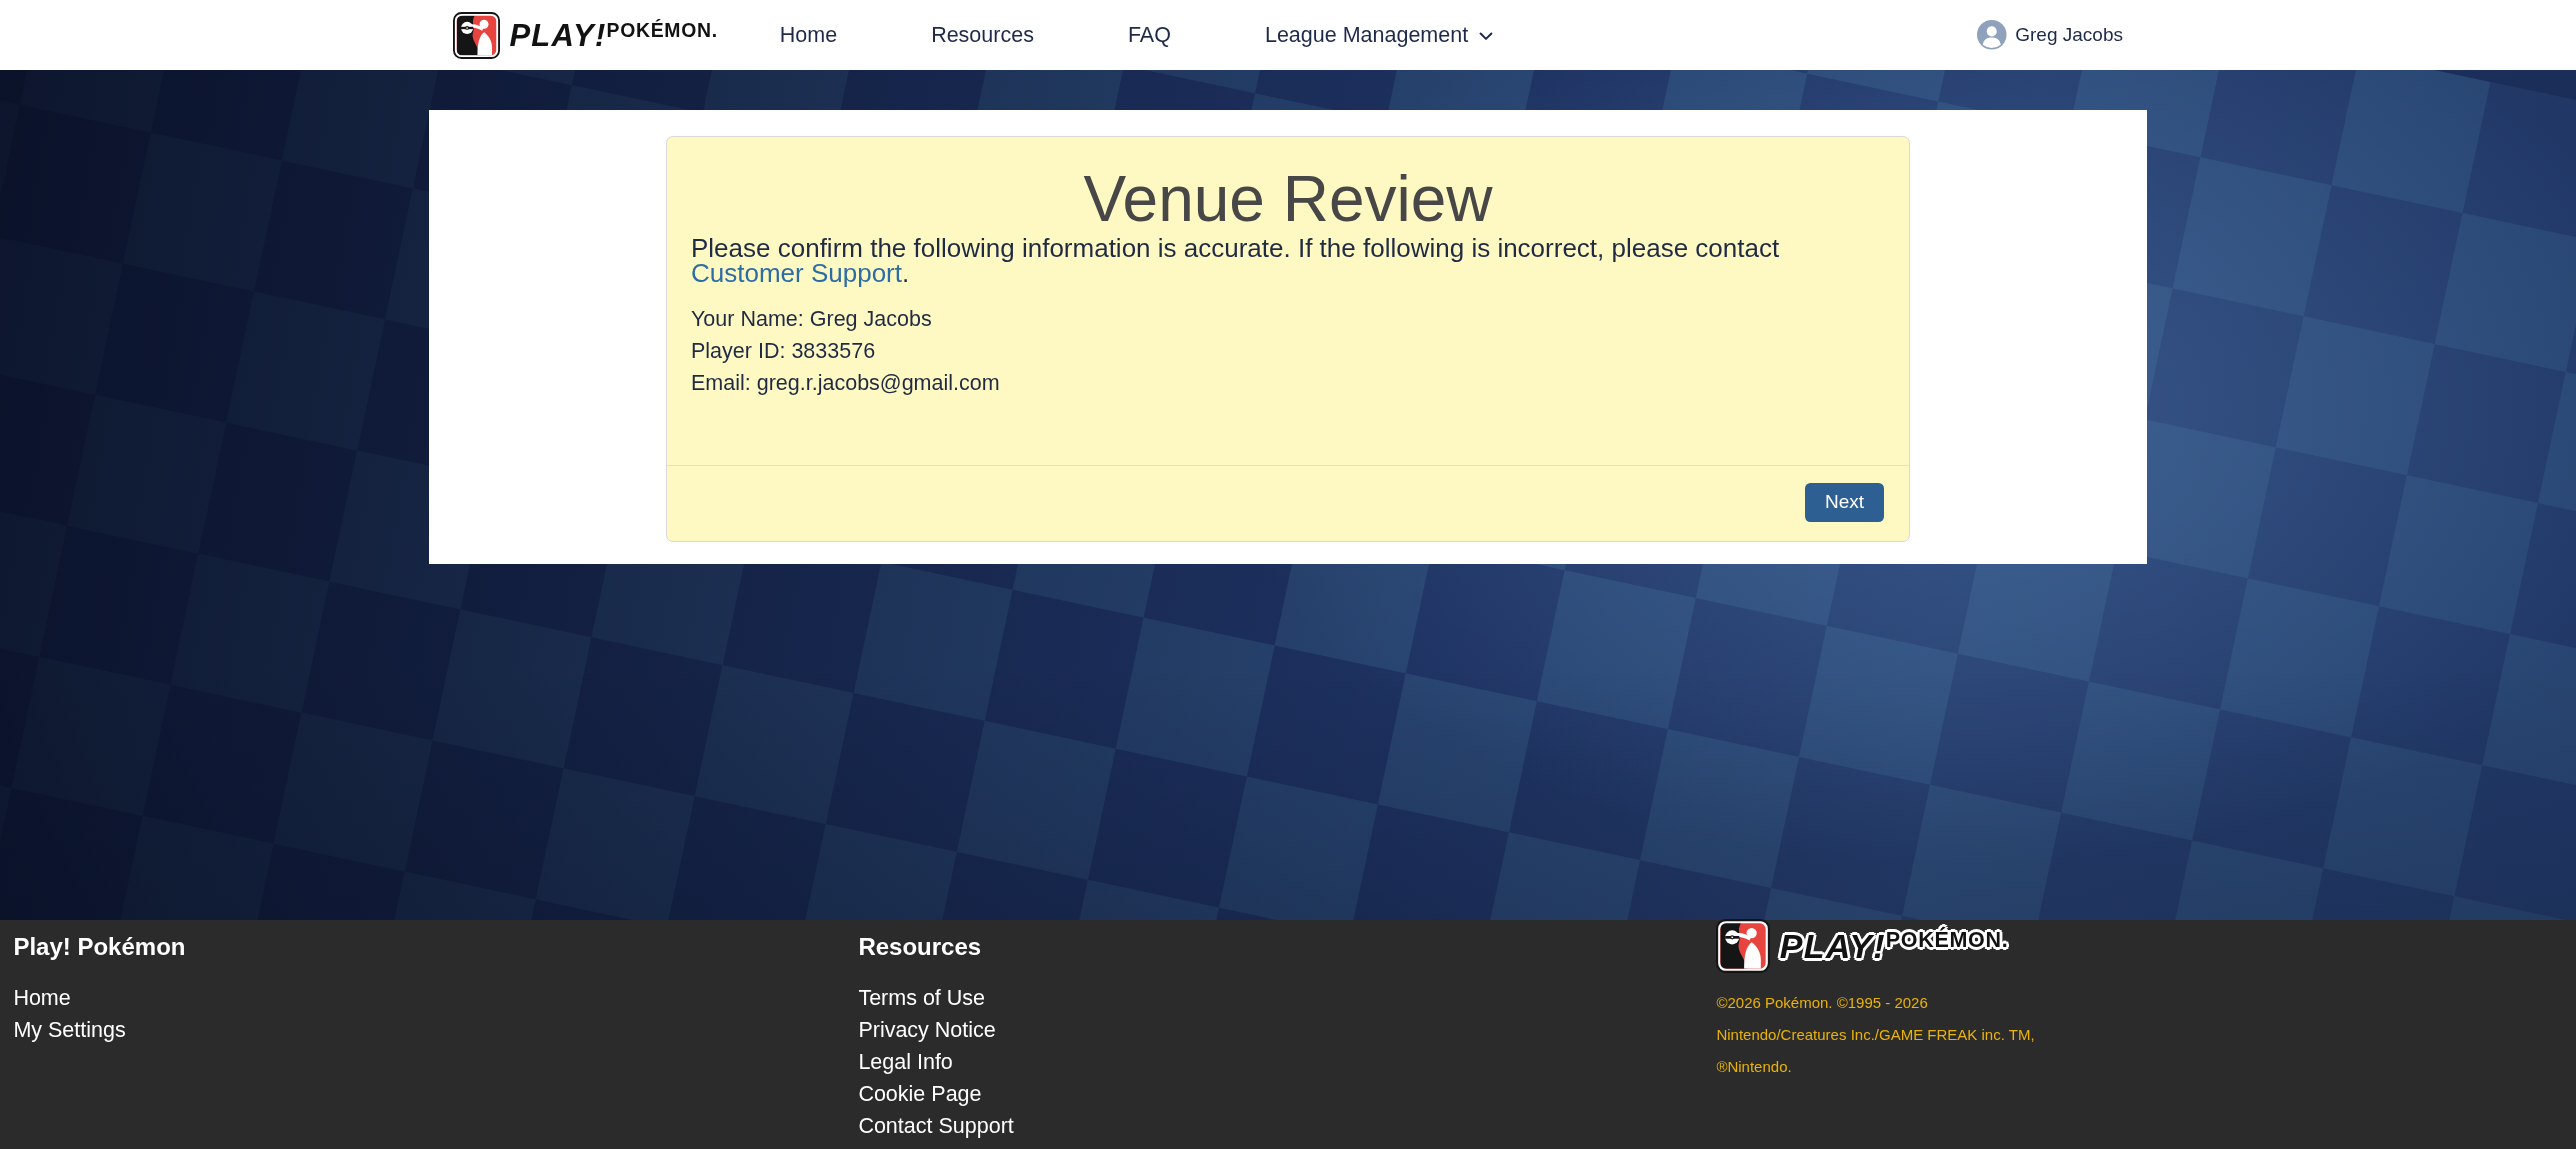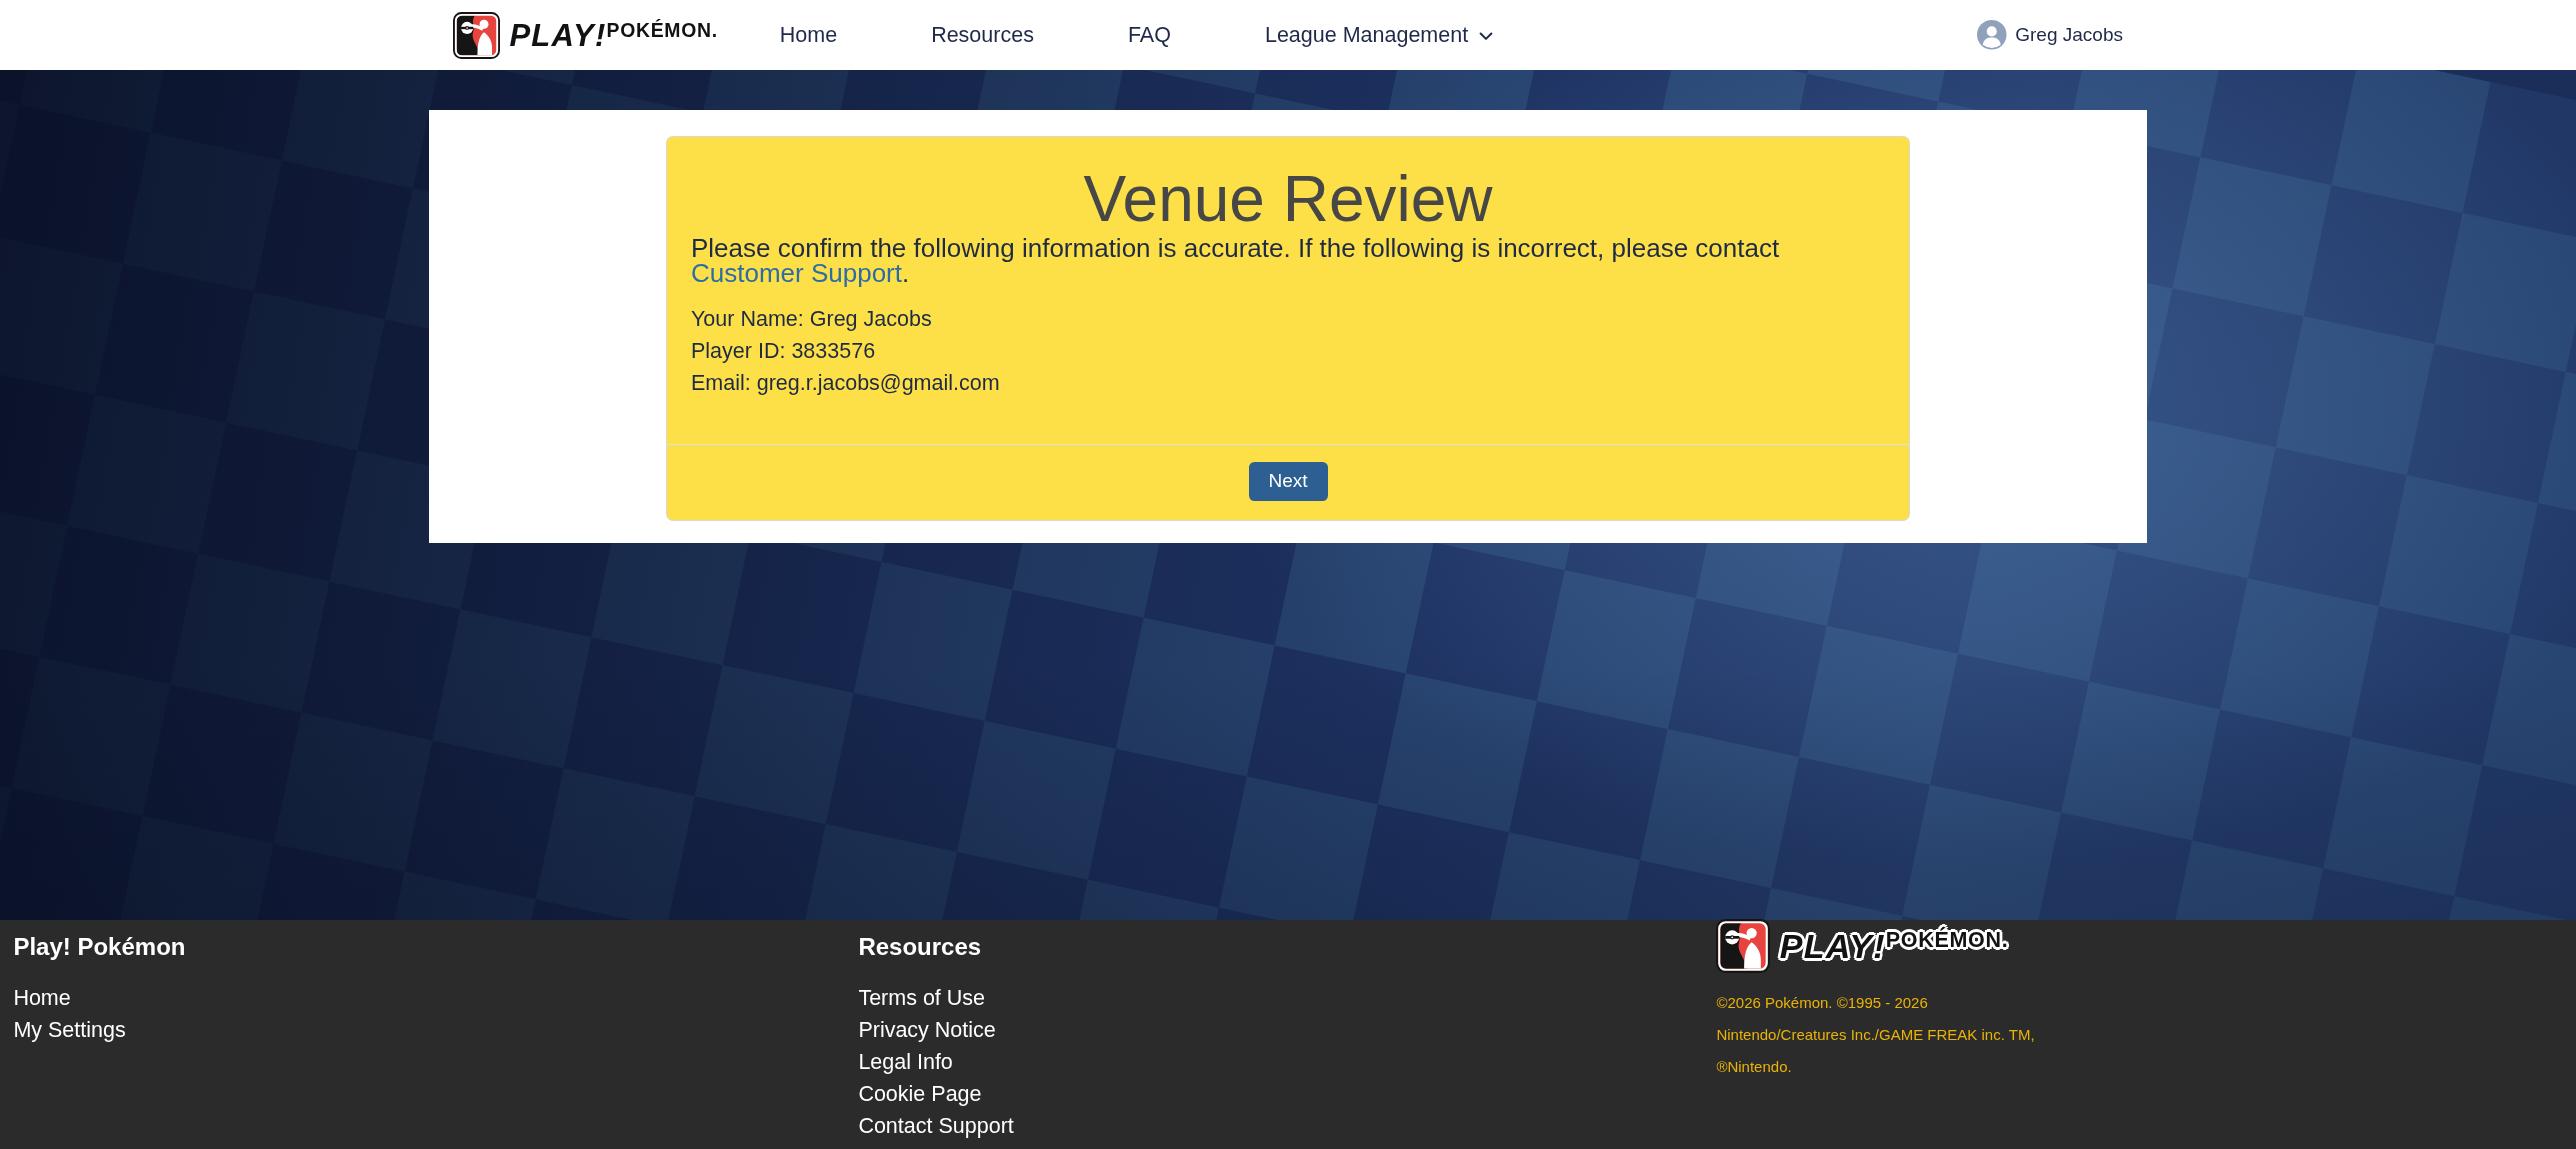--- a/index.html
+++ b/index.html
@@ -55,33 +55,33 @@
       linear-gradient(to bottom, rgba(0,0,0,0) 70%, rgba(5,10,25,0.22) 100%);
   }
   .content { position: relative; z-index: 2; }
 
   .panel {
     width: 1718px; margin: 40px auto 0;
     background: #ffffff; padding: 26px 0 22px;
   }
   .card {
     width: 1244px; margin: 0 auto;
-    background: #fde047; border: 0.7px solid #d9d9d9; border-radius: 6.7px;
+    background: #fef9c3; border: 0.7px solid #d9d9d9; border-radius: 6.7px;
   }
   .card-title {
     margin: 29.5px 0 0; text-align: center;
     font-size: 64px; line-height: 64px; font-weight: 400; color: #474747;
   }
   .intro { margin: 5.4px 24px 0; font-size: 26px; line-height: 25.5px; color: #1f2a44; }
   .intro a { color: #2d6da5; text-decoration: none; cursor: pointer; }
   .fields { margin: 16px 24px 16px; font-size: 21.5px; line-height: 32px; color: #1f2a44; }
   .field-value { margin-left: 6px; }
   .card-footer {
-    margin-top: 45px; border-top: 0.7px solid #dddfe2;
-    padding: 17px 25px 19.4px; display: flex; justify-content: center;
+    margin-top: 66px; border-top: 0.7px solid #dddfe2;
+    padding: 17px 25px 19.4px; display: flex; justify-content: flex-end;
   }
   .next-btn {
     width: 79px; height: 39px; border: none; border-radius: 5.4px;
     background: #2e5f93; color: #ffffff; font-size: 19px;
     font-family: "Liberation Sans", sans-serif; cursor: pointer;
   }
 
   
   .footer {
     height: 229px; background: #2b2b2b; color: #ffffff;

